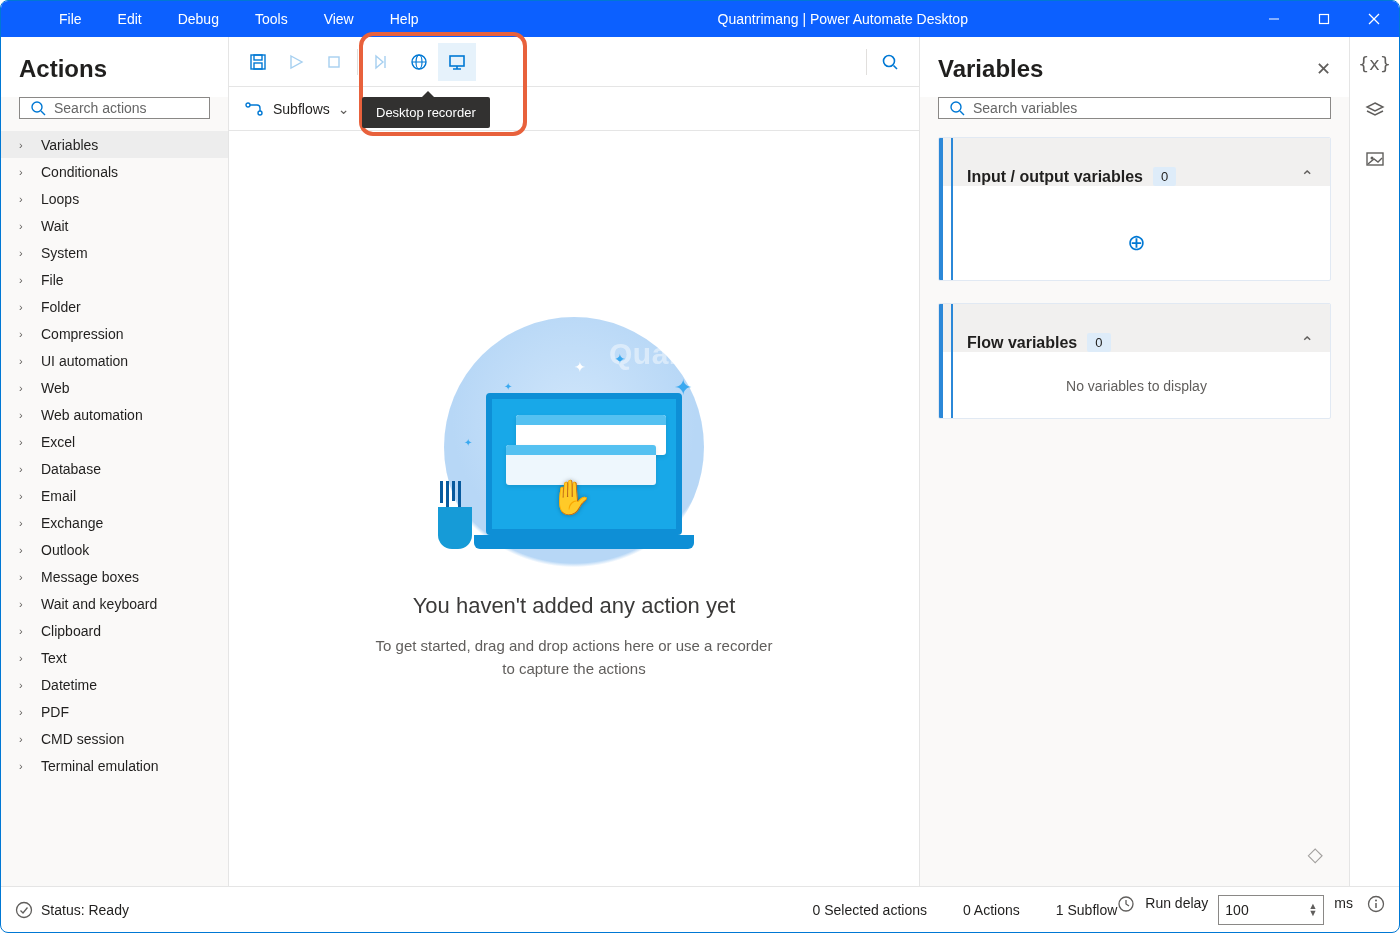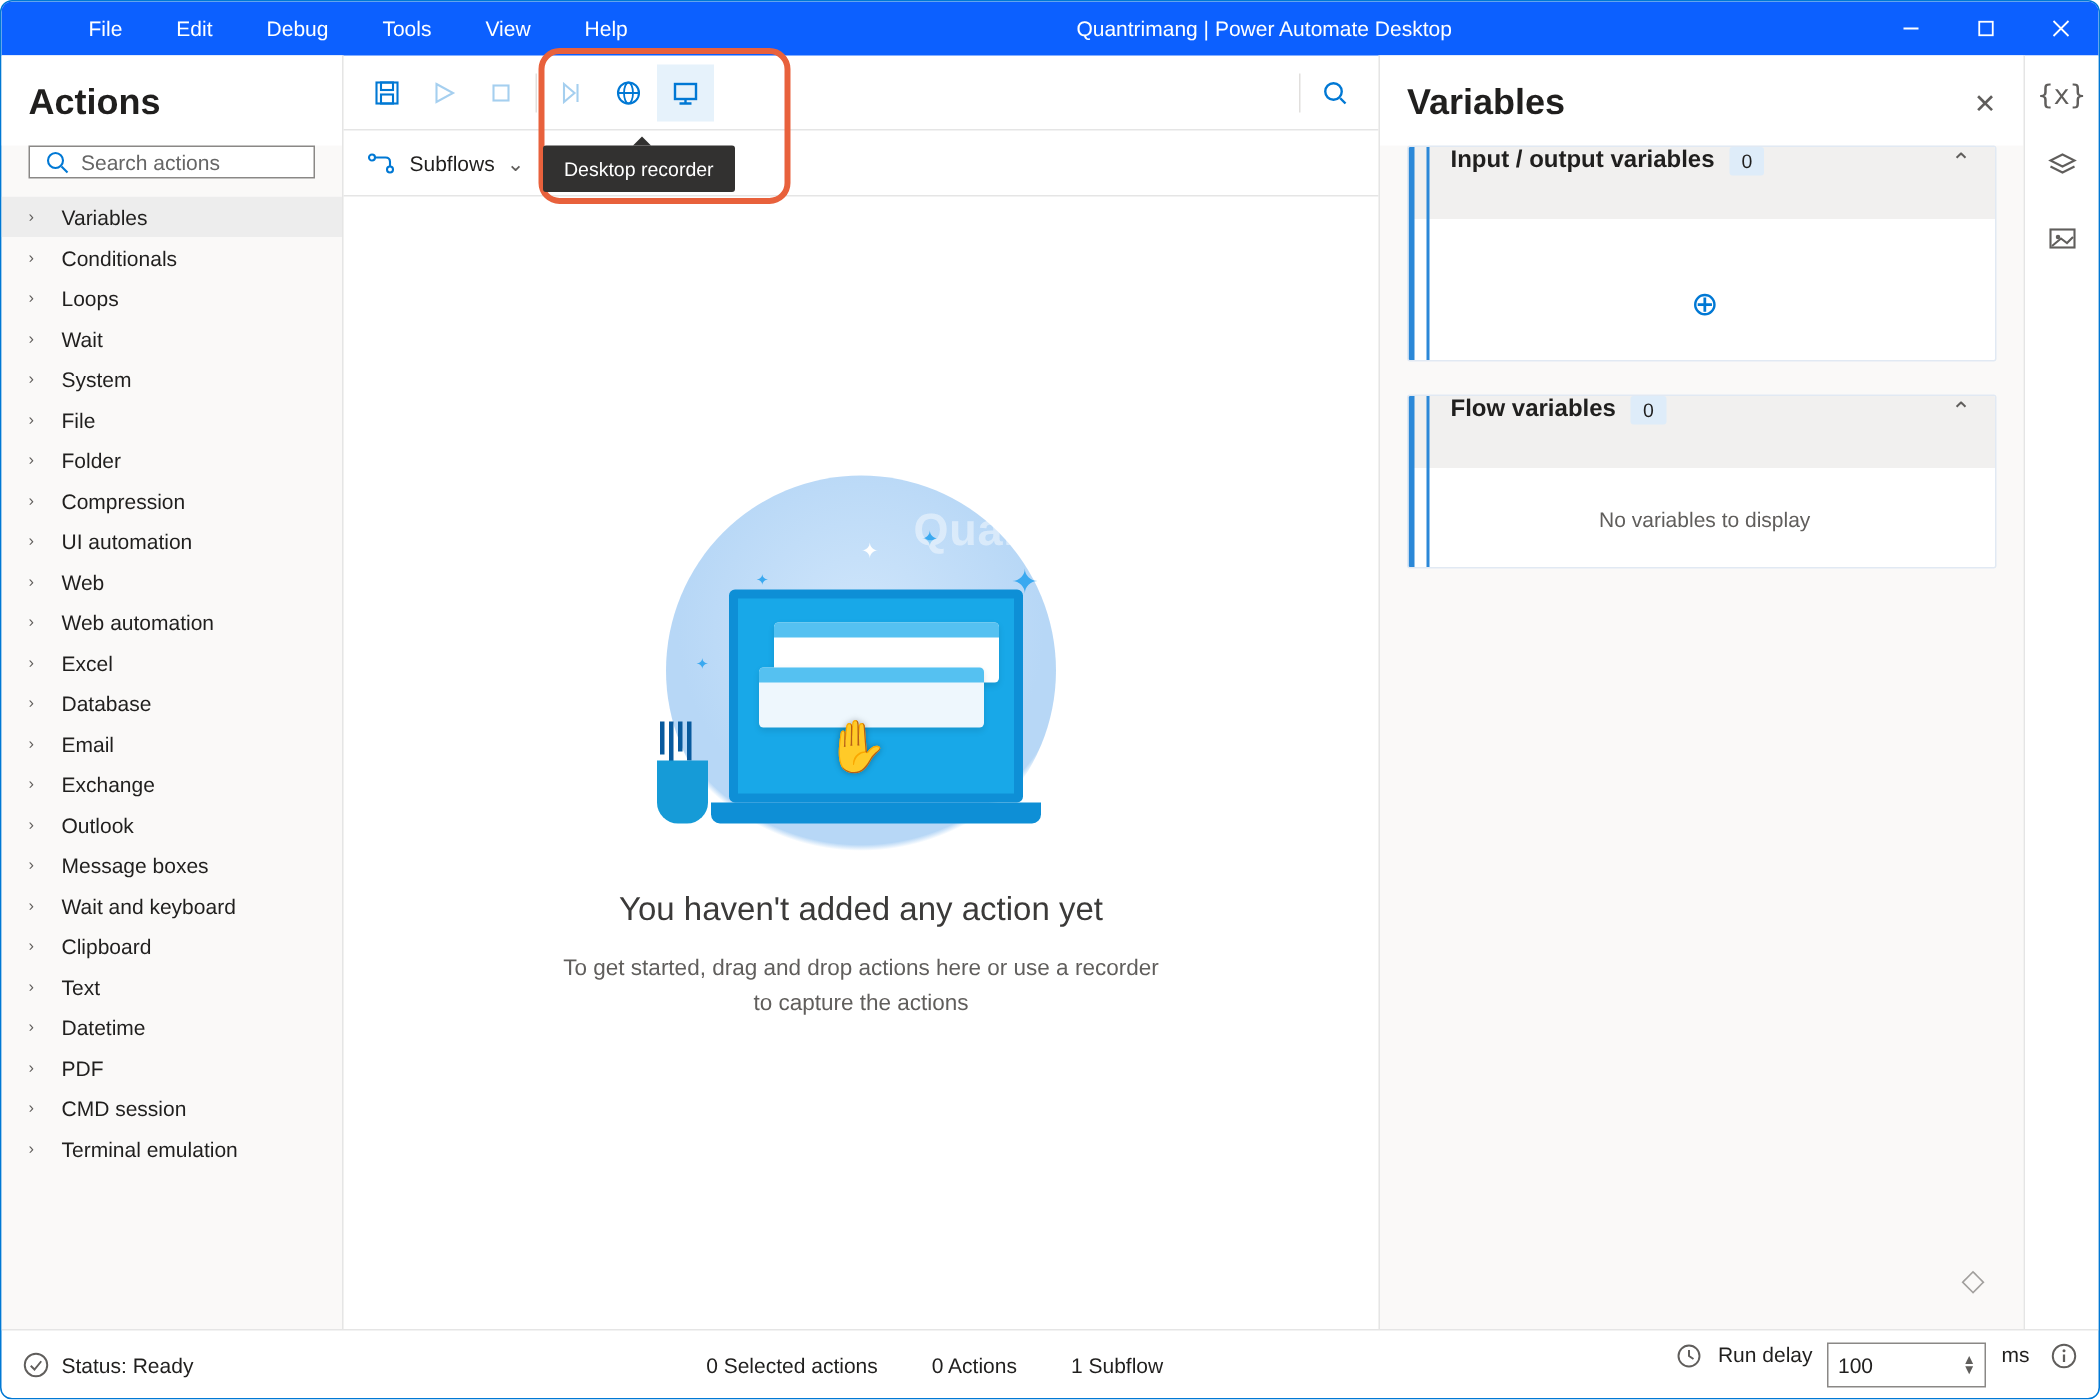--- a/index.html
+++ b/index.html
@@ -63,21 +63,21 @@
 .spark{position:absolute;color:#3aa9f0;font-size:14px;}
 
 
 .vars-panel { width: 430px; border-left: 1px solid #e5e5e5; display: flex; flex-direction: column; background:#faf9f8;}
 .vars-header { display: flex; align-items: center; justify-content: space-between; padding: 18px 18px 14px; background:#fff;}
 .vars-header .t { font-size: 24px; font-weight: 600; color: #201f1e; }
 .vars-header .x { font-size: 18px; color: #605e5c; cursor: default; }
 .vars-panel .search-box{margin:0 18px 18px;}
 
 .var-section { margin: 0 18px 22px; border: 1px solid #e1e9f3; background:#fff; border-radius:2px; overflow:hidden;}
-.var-section .vs-head { display: flex; align-items: flex-start; background: #f1f0ef; height: 48px; padding: 0 16px 0 0; border-left:4px solid #2b88d8; position:relative;}
+.var-section .vs-head { display: flex; align-items: flex-end; background: #f1f0ef; height: 48px; padding: 0 16px 0 0; border-left:4px solid #2b88d8; position:relative;}
 .vs-head::before{content:"";position:absolute;left:8px;top:0;bottom:0;width:2px;background:#2b88d8;}
 .vs-head .label { font-size: 16px; font-weight: 600; color: #201f1e; margin-left:24px;}
 .vs-head .badge { margin-left: 10px; background: #deecf9; color: #201f1e; font-size: 13px; padding: 2px 8px; border-radius: 2px; }
 .vs-head .sp { flex: 1; }
 .vs-head .chev2 { color: #605e5c; }
 .vs-body { border-left:4px solid #2b88d8; position:relative; padding: 26px 16px 24px; text-align: center; color: #605e5c; font-size: 14px; }
 .vs-body::before{content:"";position:absolute;left:8px;top:0;bottom:0;width:2px;background:#2b88d8;}
 .vs-body .add { margin-top: 18px; color: #0078d4; font-size: 22px; }
 
 .vars-foot{flex:1;position:relative;}
@@ -88,21 +88,21 @@
 .right-rail .ric{font-size:18px;}
 
 
 .tooltip { position: absolute; background: #323130; color: #fff; font-size: 13px; padding: 8px 14px; border-radius: 2px; white-space:nowrap;}
 .tooltip::before{content:"";position:absolute;top:-6px;left:60px;border:6px solid transparent;border-bottom-color:#323130;border-top:none;}
 .highlight-box { position: absolute; border: 4px solid #e8613c; border-radius: 14px; pointer-events: none; }
 
 
 .status-bar { height: 46px; border-top: 1px solid #e5e5e5; display: flex; align-items: center; padding: 0 14px; font-size: 14px; color: #201f1e; }
 .status-bar .sl{display:flex;align-items:center;gap:8px;}
-.status-bar .center{flex:1;display:flex;justify-content:center;gap:36px;}
+.status-bar .center{flex:1;display:flex;justify-content:flex-end;gap:36px;}
 .status-bar .right{display:flex;gap:10px;}
 .delay-input{width:106px;height:30px;border:1px solid #8a8886;display:flex;align-items:center;padding:0 6px;justify-content:space-between;}
 .delay-input .spin{display:flex;flex-direction:column;line-height:7px;font-size:9px;color:#605e5c;}
 
 .watermark{position:absolute; color:#fff; opacity:.45; font-size:30px; font-weight:600; letter-spacing:.5px; pointer-events:none;}
 </style>
 </head>
 <body>
 
 <div class="window">
@@ -343,20 +343,27 @@
 
       <div class="highlight-box" style="left:130px; top:-5px; width:168px; height:104px;"></div>
       <div class="tooltip" style="left:133px; top:60px;">Desktop recorder</div>
     </div>
 
     <div class="vars-panel">
       <div class="vars-header">
         <div class="t">Variables</div>
         <div class="x">✕</div>
       </div>
+      <div class="search-box">
+        <svg width="16" height="16">
+            <circle cx="7" cy="7" r="5" fill="none" stroke="#0078d4" stroke-width="1.4"></circle>
+            <line x1="11" y1="11" x2="15" y2="15" stroke="#0078d4" stroke-width="1.4"></line>
+          </svg>
+        <span>Search variables</span>
+      </div>
 
       <div class="var-section">
         <div class="vs-head">
           <span class="label">Input / output variables</span>
           <span class="badge">0</span>
           <span class="sp"></span>
           <span class="chev2">⌃</span>
         </div>
         <div class="vs-body">
           <div class="add">⊕</div>

